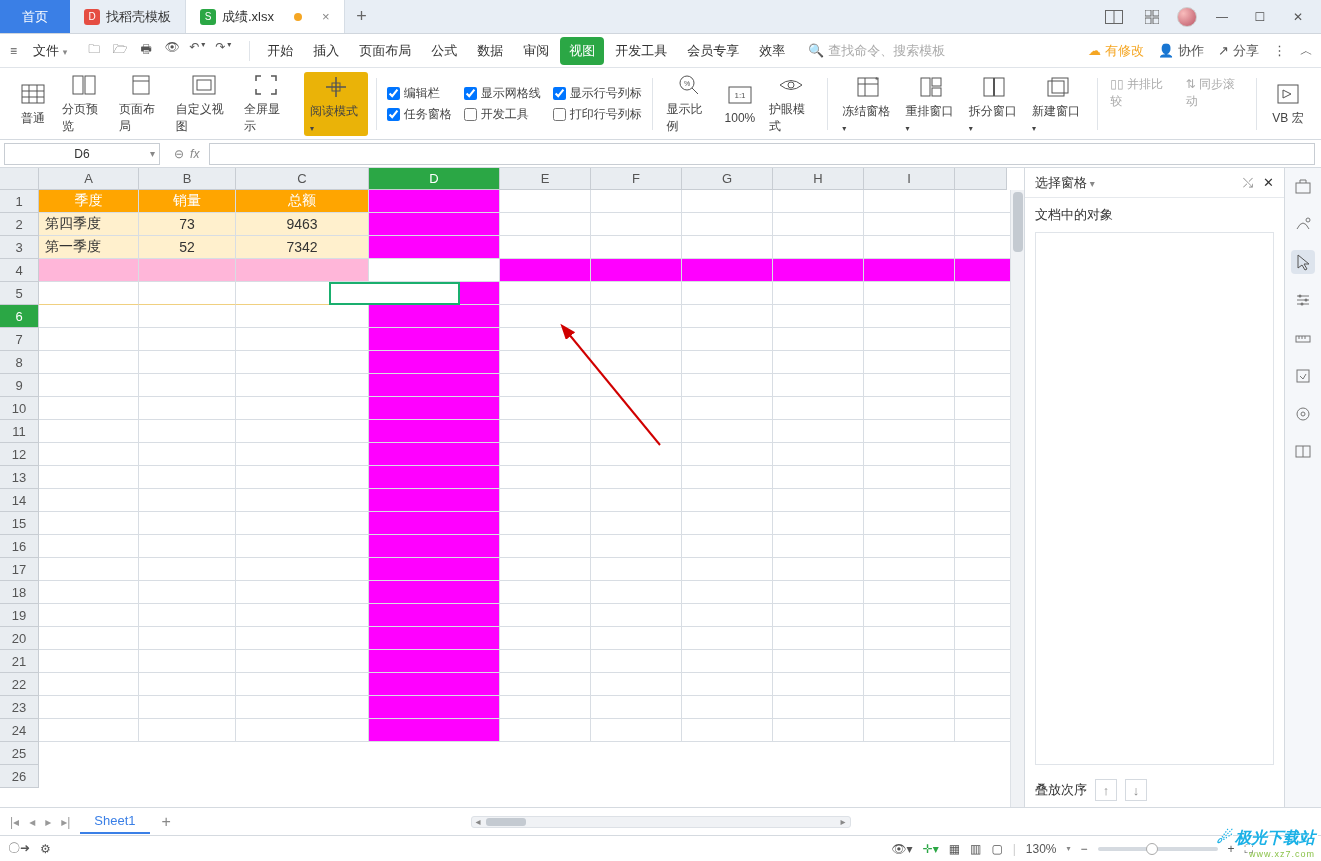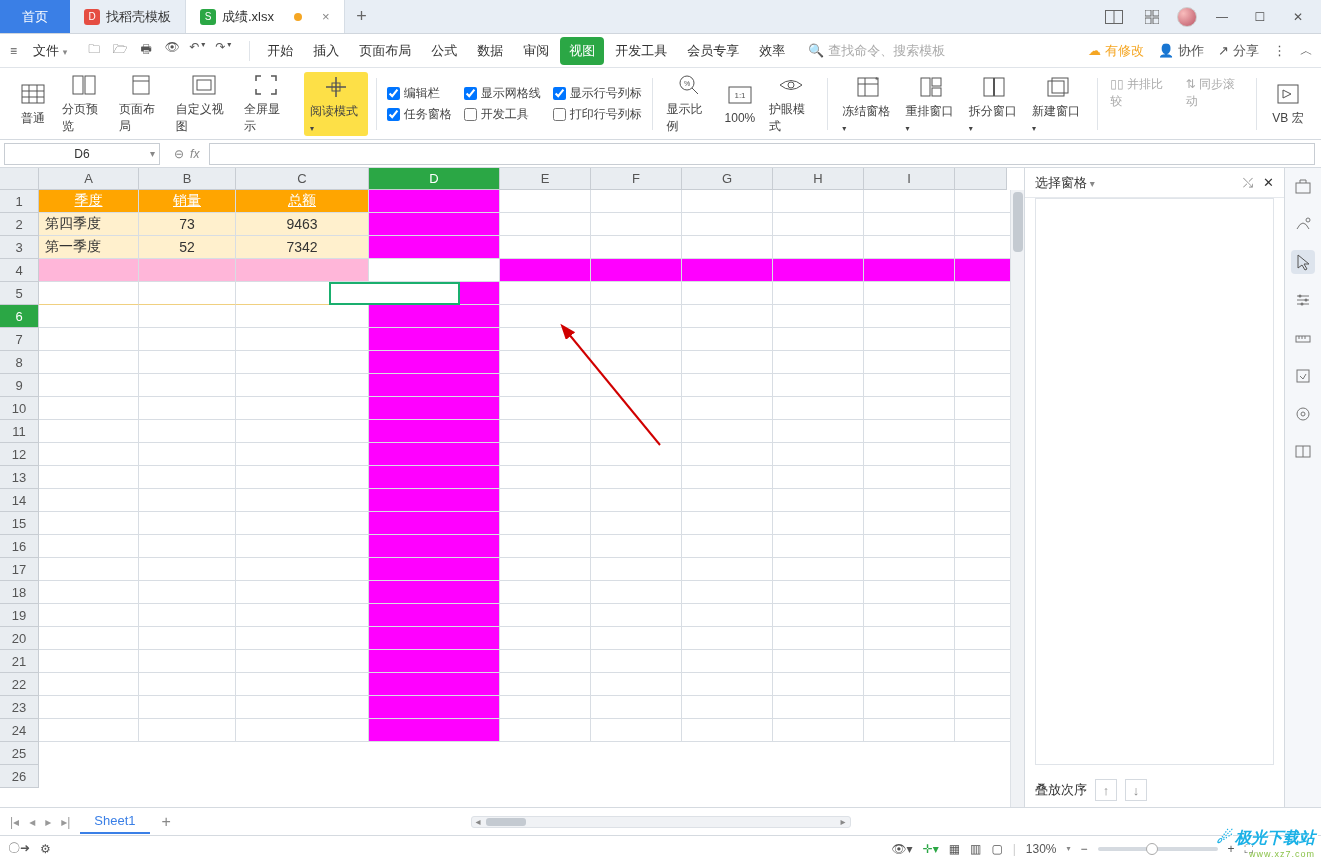--- a/index.html
+++ b/index.html
@@ -29,21 +29,21 @@
 .menubar .tabs span.active { background:#2ba745; color:#fff; }
 .menubar .search { margin-left:12px; color:#aaa; font-size:13px; display:flex; align-items:center; gap:4px; }
 .menubar .right { margin-left:auto; display:flex; align-items:center; gap:14px; font-size:13px; color:#555; }
 .menubar .right .mod { color:#f5a623; display:flex; align-items:center; gap:4px; }
 .menubar .right .share { display:flex; align-items:center; gap:4px; }
 
 .ribbon { height:72px; display:flex; align-items:center; padding:4px 6px; border-bottom:1px solid #d5dae0; gap:0; }
 .rgroup { display:flex; align-items:center; height:100%; padding:0 4px; }
 .rbtn { display:flex; flex-direction:column; align-items:center; justify-content:center; padding:2px 6px; gap:3px; font-size:12px; color:#444; min-width:46px; }
 .rbtn .ri { height:26px; display:flex; align-items:center; justify-content:center; color:#555; }
-.rbtn.sel { background:#fde047; border-radius:3px;margin-left:9px; }
+.rbtn.sel { background:#eab308; border-radius:3px;margin-left:9px; }
 .rsep { width:1px; height:52px; background:#e0e4e9; margin:0 4px; }
 .rchecks { display:flex; flex-direction:column; gap:4px; padding:0 6px; font-size:12px; color:#444; }
 .rchecks label { display:flex; align-items:center; gap:4px; white-space:nowrap; }
 .rchecks input { width:13px; height:13px; }
 
 .fxbar { height:28px; display:flex; align-items:center; border-bottom:1px solid #d5dae0; }
 .namebox { width:156px; height:22px; margin:0 4px; border:1px solid #c8cdd3; background:#fff; display:flex; align-items:center; justify-content:center; font-size:12px; position:relative; }
 .namebox .dd { position:absolute; right:4px; color:#888; font-size:10px; }
 .fxlabel { padding:0 10px; color:#888; display:flex; align-items:center; gap:6px; }
 .fxinput { flex:1; height:22px; border:1px solid #c8cdd3; margin-right:6px; }
@@ -53,21 +53,21 @@
 .corner { position:absolute; left:0; top:0; width:39px; height:22px; background:#e9edf1; border-right:1px solid #c8cdd3; border-bottom:1px solid #c8cdd3; }
 .colheads { position:absolute; left:39px; top:0; height:22px; display:flex; }
 .colheads div { border-right:1px solid #c8cdd3; border-bottom:1px solid #c8cdd3; background:#e9edf1; display:flex; align-items:center; justify-content:center; font-size:13px; color:#555; }
 .colheads div.active { background:#2ba745; color:#fff; }
 .rowheads { position:absolute; left:0; top:22px; width:39px; }
 .rowheads div { height:23px; border-right:1px solid #c8cdd3; border-bottom:1px solid #c8cdd3; background:#e9edf1; display:flex; align-items:center; justify-content:center; font-size:13px; color:#555; }
 .rowheads div.active { background:#2ba745; color:#fff; }
 .cells { position:absolute; left:39px; top:22px; }
 .row { display:flex; }
 .cell { height:23px; border-right:1px solid #d8dde3; border-bottom:1px solid #d8dde3; display:flex; align-items:center; padding:0 6px; font-size:14px; }
-.hdr { background:#ffa500; color:#fff; justify-content:center; font-weight:400;text-decoration:underline; }
+.hdr { background:#ffa500; color:#fff; justify-content:center; font-weight:400; }
 .bodycell { background:#fff0cd; }
 .magenta { background:#ff00ff; }
 .pink { background:#ffb6d9; }
 .selring { position:absolute; border:2px solid #1aaf6e; pointer-events:none; background:#fff; }
 .arrow-svg { position:absolute; pointer-events:none; }
 
 .vscroll { position:absolute; right:0; top:22px; bottom:0; width:14px; background:#f0f2f5; border-left:1px solid #dde1e6; }
 .vscroll .thumb { width:10px; height:60px; background:#c4cad1; border-radius:4px; margin:2px auto; }
 
 .rightpanel { width:260px; display:flex; flex-direction:column; border-right:1px solid #d5dae0; }
@@ -731,20 +731,21 @@
         <div class="thumb"></div>
       </div>
   </div>
 
   <div class="rightpanel">
     <div class="rp-head">
       <span class="ttl">选择窗格</span>
       <span class="pin">⤯</span>
       <span>✕</span>
     </div>
+    <div class="rp-sub">文档中的对象</div>
     <div class="rp-body"></div>
     <div class="rp-foot1">
       <span>叠放次序</span>
       <span class="arrbtn">↑</span>
       <span class="arrbtn">↓</span>
     </div>
   </div>
 
   <div class="sidebar">
     <span class="si">

